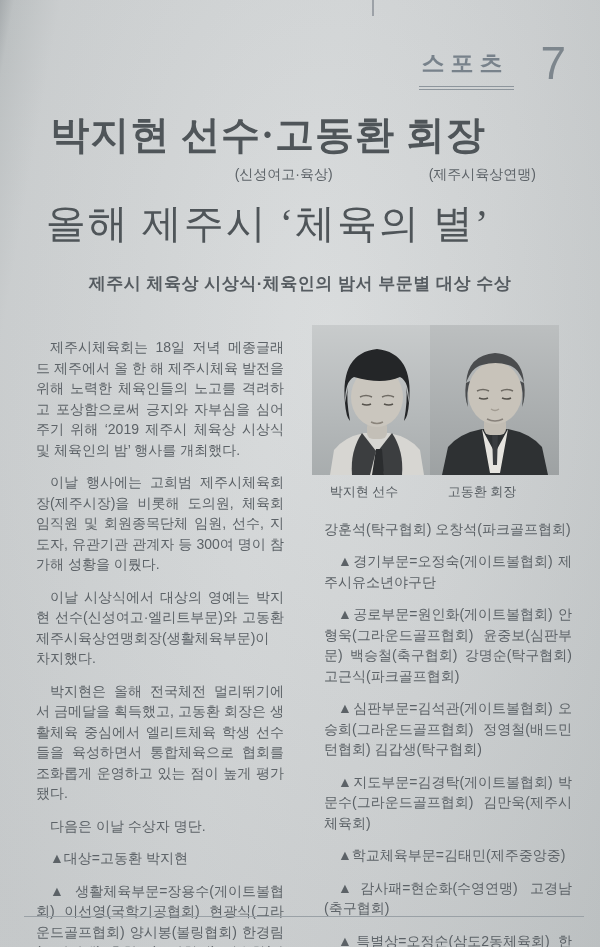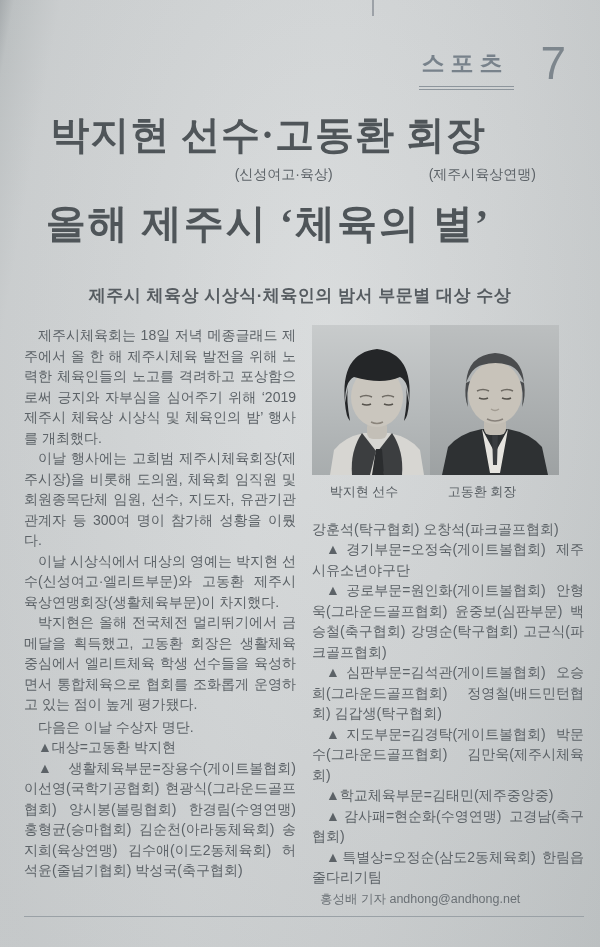--- a/index.html
+++ b/index.html
@@ -37,34 +37,34 @@
   .headline-line1{
     font-size:39px;font-weight:700;color:#4f5559;letter-spacing:1px;
     font-family:"Liberation Serif","DejaVu Serif",serif;
   }
   .headline-annotations{
     display:flex;justify-content:flex-end;gap:96px;
     margin-top:4px;font-size:14px;color:#5d6368;
   }
   .headline-annotations span:first-child{margin-left:-120px;}
   .headline-line2{
-    font-size:40px;font-weight:700;color:#4f5559;letter-spacing:2px;margin-top:12px;
+    font-size:40px;font-weight:400;color:#4f5559;letter-spacing:2px;margin-top:12px;
     font-family:"Liberation Serif","DejaVu Serif",serif;
   }
   .subtitle{
-    position:absolute;top:284px;left:0;width:600px;text-align:center;
+    position:absolute;top:272px;left:0;width:600px;text-align:center;
     font-size:17px;font-weight:700;color:#565c61;letter-spacing:.5px;z-index:2;
   }
   
   .columns{
     position:absolute;top:325px;left:24px;width:560px;z-index:2;
     display:flex;gap:16px;
   }
   .col{width:272px;font-size:14px;line-height:20.5px;text-align:justify;color:#5c6267;}
-  .col p{margin:0;text-indent:1em;}
+  .col p{margin:12px;text-indent:1em;}
   .col p.no-indent{text-indent:0;}
   .col p.gap{margin-top:2px;}
   
   .photo-pair{display:flex;gap:14px;margin-bottom:16px;}
   .photo-figure{width:104px;}
   .photo-frame{width:129px;height:150px;display:block;}
   .photo-caption{
     text-align:center;font-size:13px;color:#565c61;margin-top:7px;text-indent:0 !important;
   }
   .reporter{

